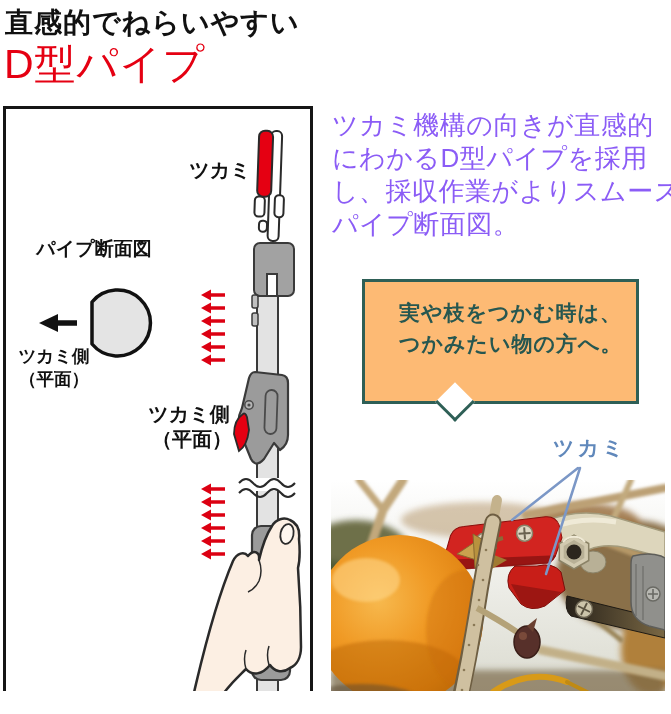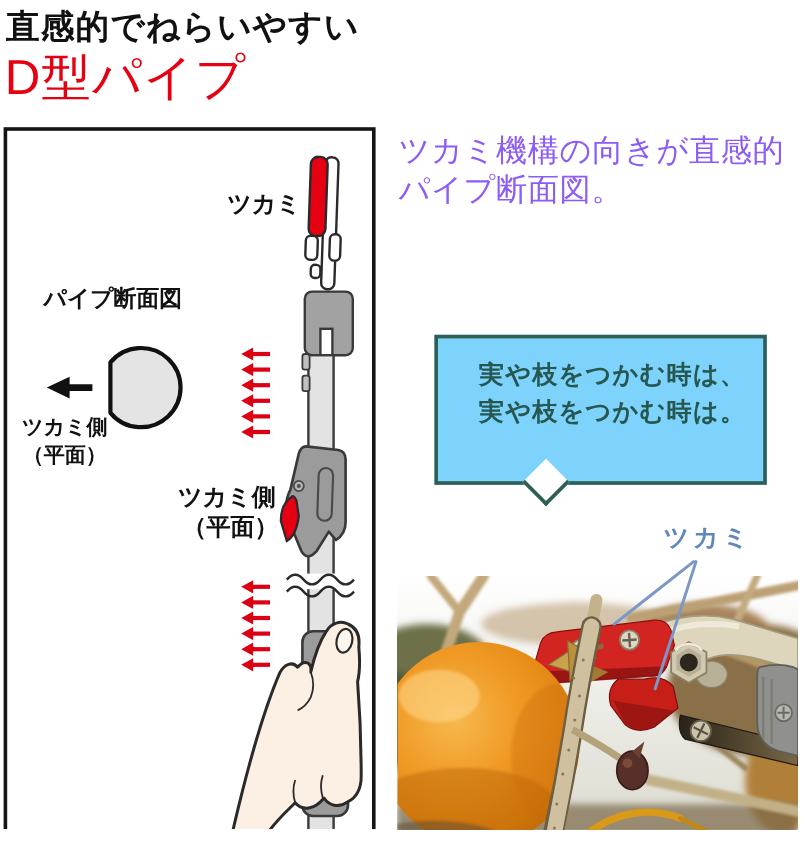--- a/index.html
+++ b/index.html
@@ -24,21 +24,21 @@
   .diagram-box svg{display:block;width:100%;height:100%;}
   
   .description{
     position:absolute;left:332px;top:109px;width:339px;
     font-size:26px;line-height:33px;color:#8b5cf6;font-weight:500;
     letter-spacing:.5px;white-space:nowrap;
   }
   
   .bubble{
     position:absolute;left:362px;top:279px;width:277px;height:125px;
-    box-sizing:border-box;border:3px solid #2e5f56;background:#7dd3fc;
+    box-sizing:border-box;border:3px solid #2e5f56;background:#fdba74;
     padding:15px 0 0 34px;
   }
   .bubble-line{
     font-size:21px;line-height:31px;color:#265750;font-weight:600;
     letter-spacing:1px;white-space:nowrap;
   }
   .bubble::after{
     content:"";position:absolute;bottom:-15px;left:76px;width:25px;height:25px;
     background:#fff;border-right:3px solid #2e5f56;border-bottom:3px solid #2e5f56;
     transform:rotate(45deg);
@@ -152,26 +152,28 @@
           <path d="M253,451 Q257,462 253,472 Q249,480 242,483"></path>
           <path d="M263,556 Q260,546 263,537"></path>
           <path d="M240,560 Q237,550 240,541"></path>
         </g>
       </g>
     </svg>
   </div>
 
   <div class="description">
     <div>ツカミ機構の向きが直感的</div>
+    <div>にわかるD型パイプを採用</div>
+    <div>し、採収作業がよりスムーズ</div>
     <div>パイプ断面図。</div>
   </div>
 
   <div class="bubble">
     <div class="bubble-line">実や枝をつかむ時は、</div>
-    <div class="bubble-line">実や枝をつかむ時は。</div>
+    <div class="bubble-line">つかみたい物の方へ。</div>
   </div>
 
   <div class="photo">
     <svg viewBox="0 0 334 228">
       <defs>
         <linearGradient id="sky" x1="0" y1="0" x2="0" y2="1">
           <stop offset="0" stop-color="#ffffff"></stop>
             <stop offset="1" stop-color="#d8d8cc"></stop>
         </linearGradient>
         <radialGradient id="kaki" cx="0.38" cy="0.38" r="0.78">

